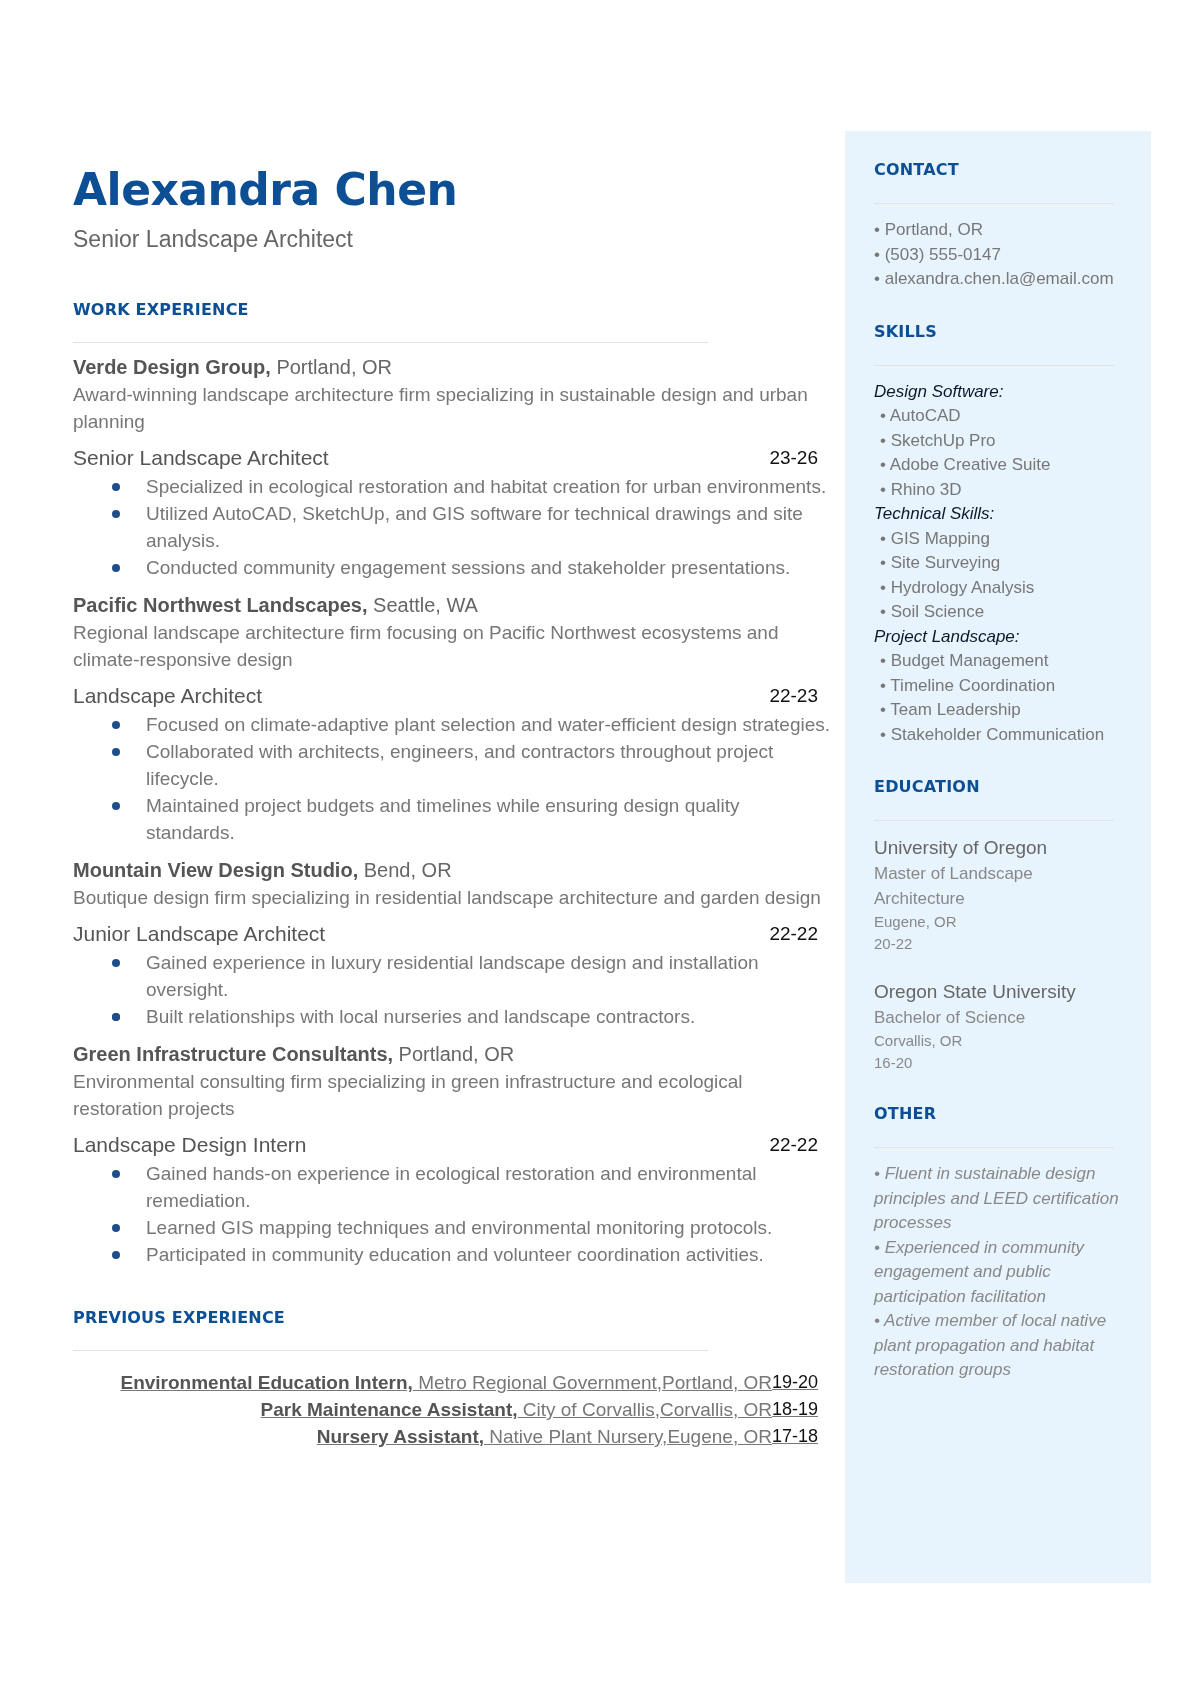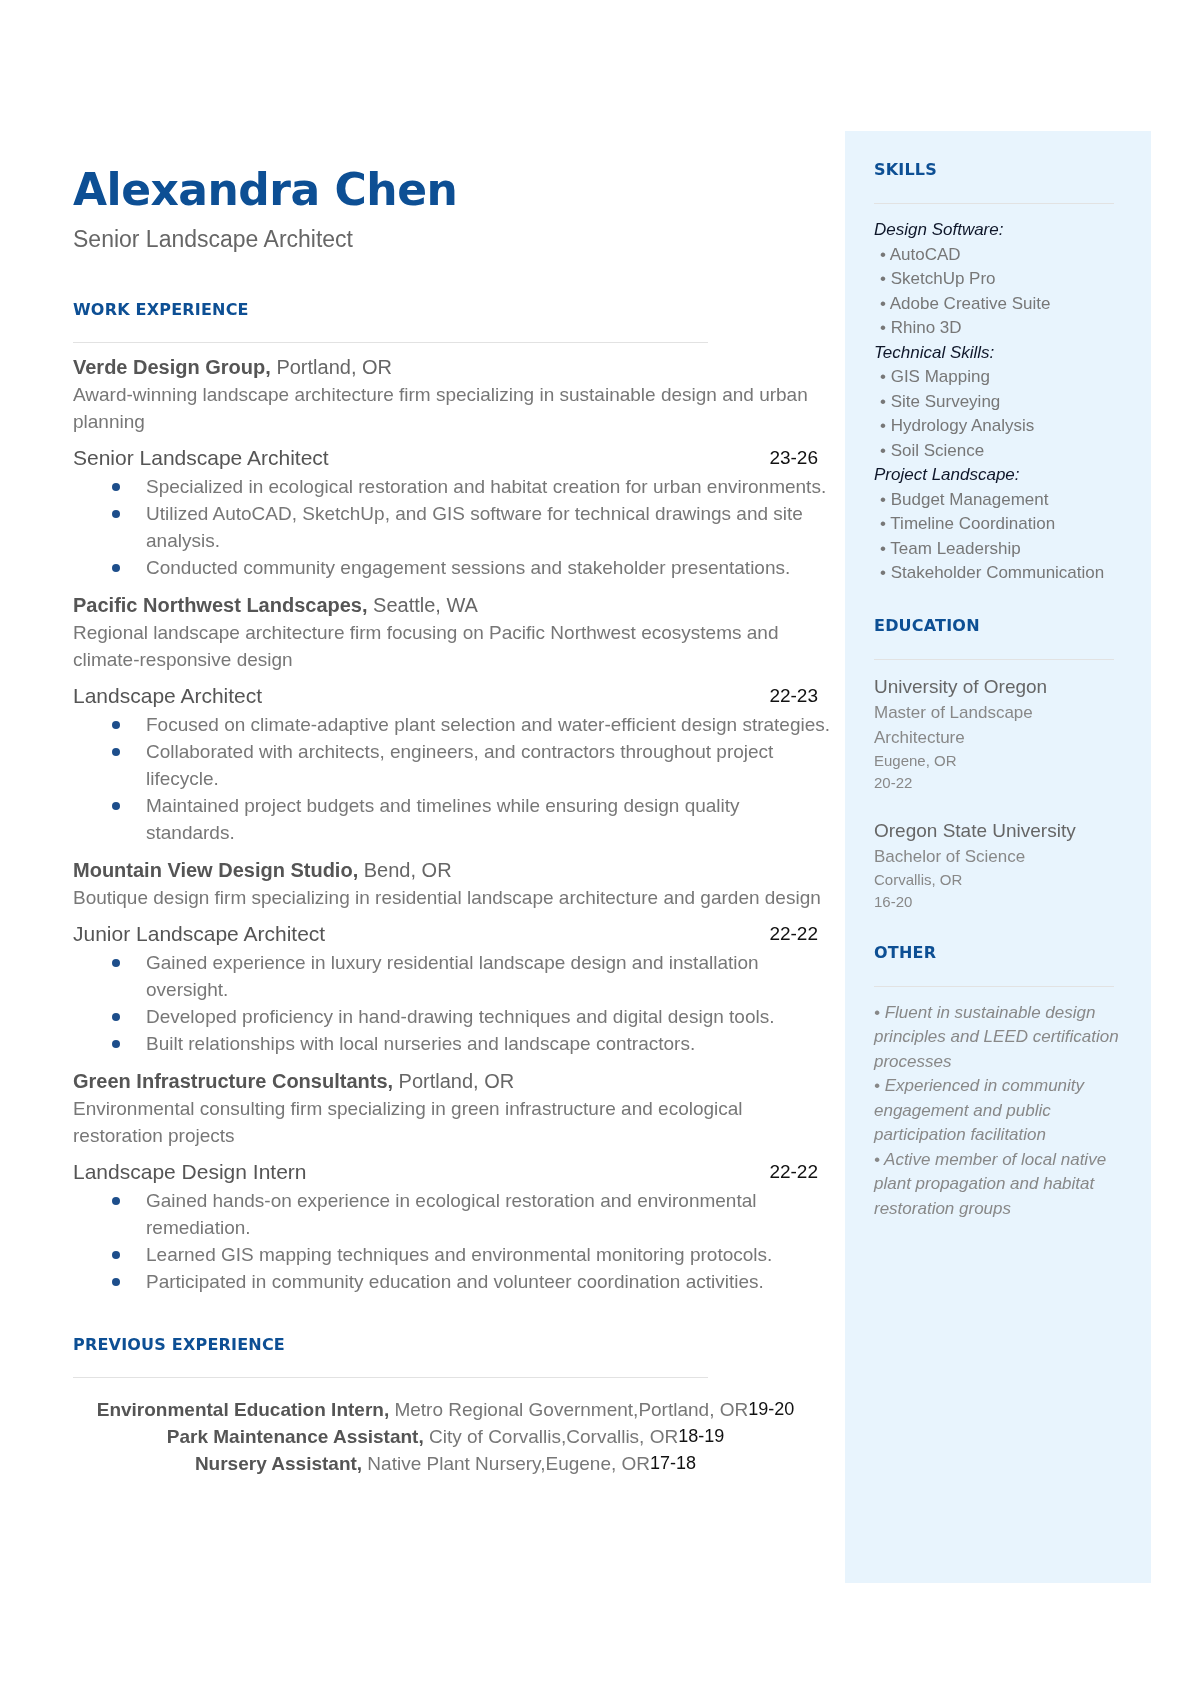--- a/index.html
+++ b/index.html
@@ -22,21 +22,21 @@
   .company-line b { font-weight: bold; color: #555; }
   .company-desc { font-size: 19px; line-height: 27px; color: #777; width: 755px; }
   .role-row { display: flex; justify-content: space-between; width: 745px; margin-top: 8px; font-size: 21px; line-height: 30px; }
   .role { color: #555; }
   .date { color: #111; font-size: 19px; }
   .bullets { list-style: none; margin-left: 0; }
   .bullets li { position: relative; padding-left: 73px; font-size: 19px; line-height: 27px; color: #777; width: 760px; }
   .bullets li .dot { position: absolute; left: 39px; top: 10px; width: 8px; height: 8px; border-radius: 50%; background: #1d4e8b; }
 
   .prev { margin-top: 18px; }
-  .prev-row { display: flex; justify-content: center; width: 745px; font-size: 19px; line-height: 27px; color: #777; }
+  .prev-row { display: flex; justify-content: flex-end; width: 745px; font-size: 19px; line-height: 27px; color: #777; text-decoration: underline; }
   .prev-row b { color: #555; }
   .prev-row .date { font-size: 18px; }
 
   .side { position: absolute; left: 874px; top: 160px; width: 250px; }
   .side .section-title { font-size: 16px; }
   .side .divider { width: 240px; margin-top: 24px; margin-bottom: 14px; }
   .side-list { list-style: none; }
   .side-list li { font-size: 17px; line-height: 24.5px; color: #777; white-space: nowrap; }
   .side-list li.cat { font-style: italic; color: #0f172a; }
   .side-list li.skill { padding-left: 6px; }
@@ -88,21 +88,21 @@
       </div>
       <div class="job">
         <div class="company-line"><b>Mountain View Design Studio,</b><span> Bend, OR</span></div>
         <div class="company-desc">Boutique design firm specializing in residential landscape architecture and garden design</div>
         <div class="role-row">
           <span class="role">Junior Landscape Architect</span>
           <span class="date">22-22</span>
         </div>
         <ul class="bullets">
           <li><span class="dot"></span><span>Gained experience in luxury residential landscape design and installation oversight.</span></li>
-          <li><span class="dot"></span><span>Developed proficiency in hand-drawing techniques and digital design tools.</span></li>
+          <li><span class="dot"></span></li>
           <li><span class="dot"></span><span>Built relationships with local nurseries and landscape contractors.</span></li>
         </ul>
       </div>
       <div class="job">
         <div class="company-line"><b>Green Infrastructure Consultants,</b><span> Portland, OR</span></div>
         <div class="company-desc">Environmental consulting firm specializing in green infrastructure and ecological restoration projects</div>
         <div class="role-row">
           <span class="role">Landscape Design Intern</span>
           <span class="date">22-22</span>
         </div>
@@ -126,20 +126,29 @@
         <span class="date">18-19</span>
       </div>
       <div class="prev-row">
         <span><b>Nursery Assistant,</b><span> Native Plant Nursery,Eugene, OR</span></span>
         <span class="date">17-18</span>
       </div>
     </div>
 </div>
 
 <div class="side">
+  <div class="side-section">
+    <div class="section-title">CONTACT</div>
+    <div class="divider"></div>
+    <ul class="side-list" id="contact-list">
+        <li>• Portland, OR</li>
+        <li>• (503) 555-0147</li>
+        <li>• alexandra.chen.la@email.com</li>
+      </ul>
+  </div>
 
   <div class="side-section">
     <div class="section-title">SKILLS</div>
     <div class="divider"></div>
     <ul class="side-list" id="skills-list">
         <li class="cat">Design Software:</li>
         <li class="skill">•  AutoCAD</li>
         <li class="skill">•  SketchUp Pro</li>
         <li class="skill">•  Adobe Creative Suite</li>
         <li class="skill">•  Rhino 3D</li>

